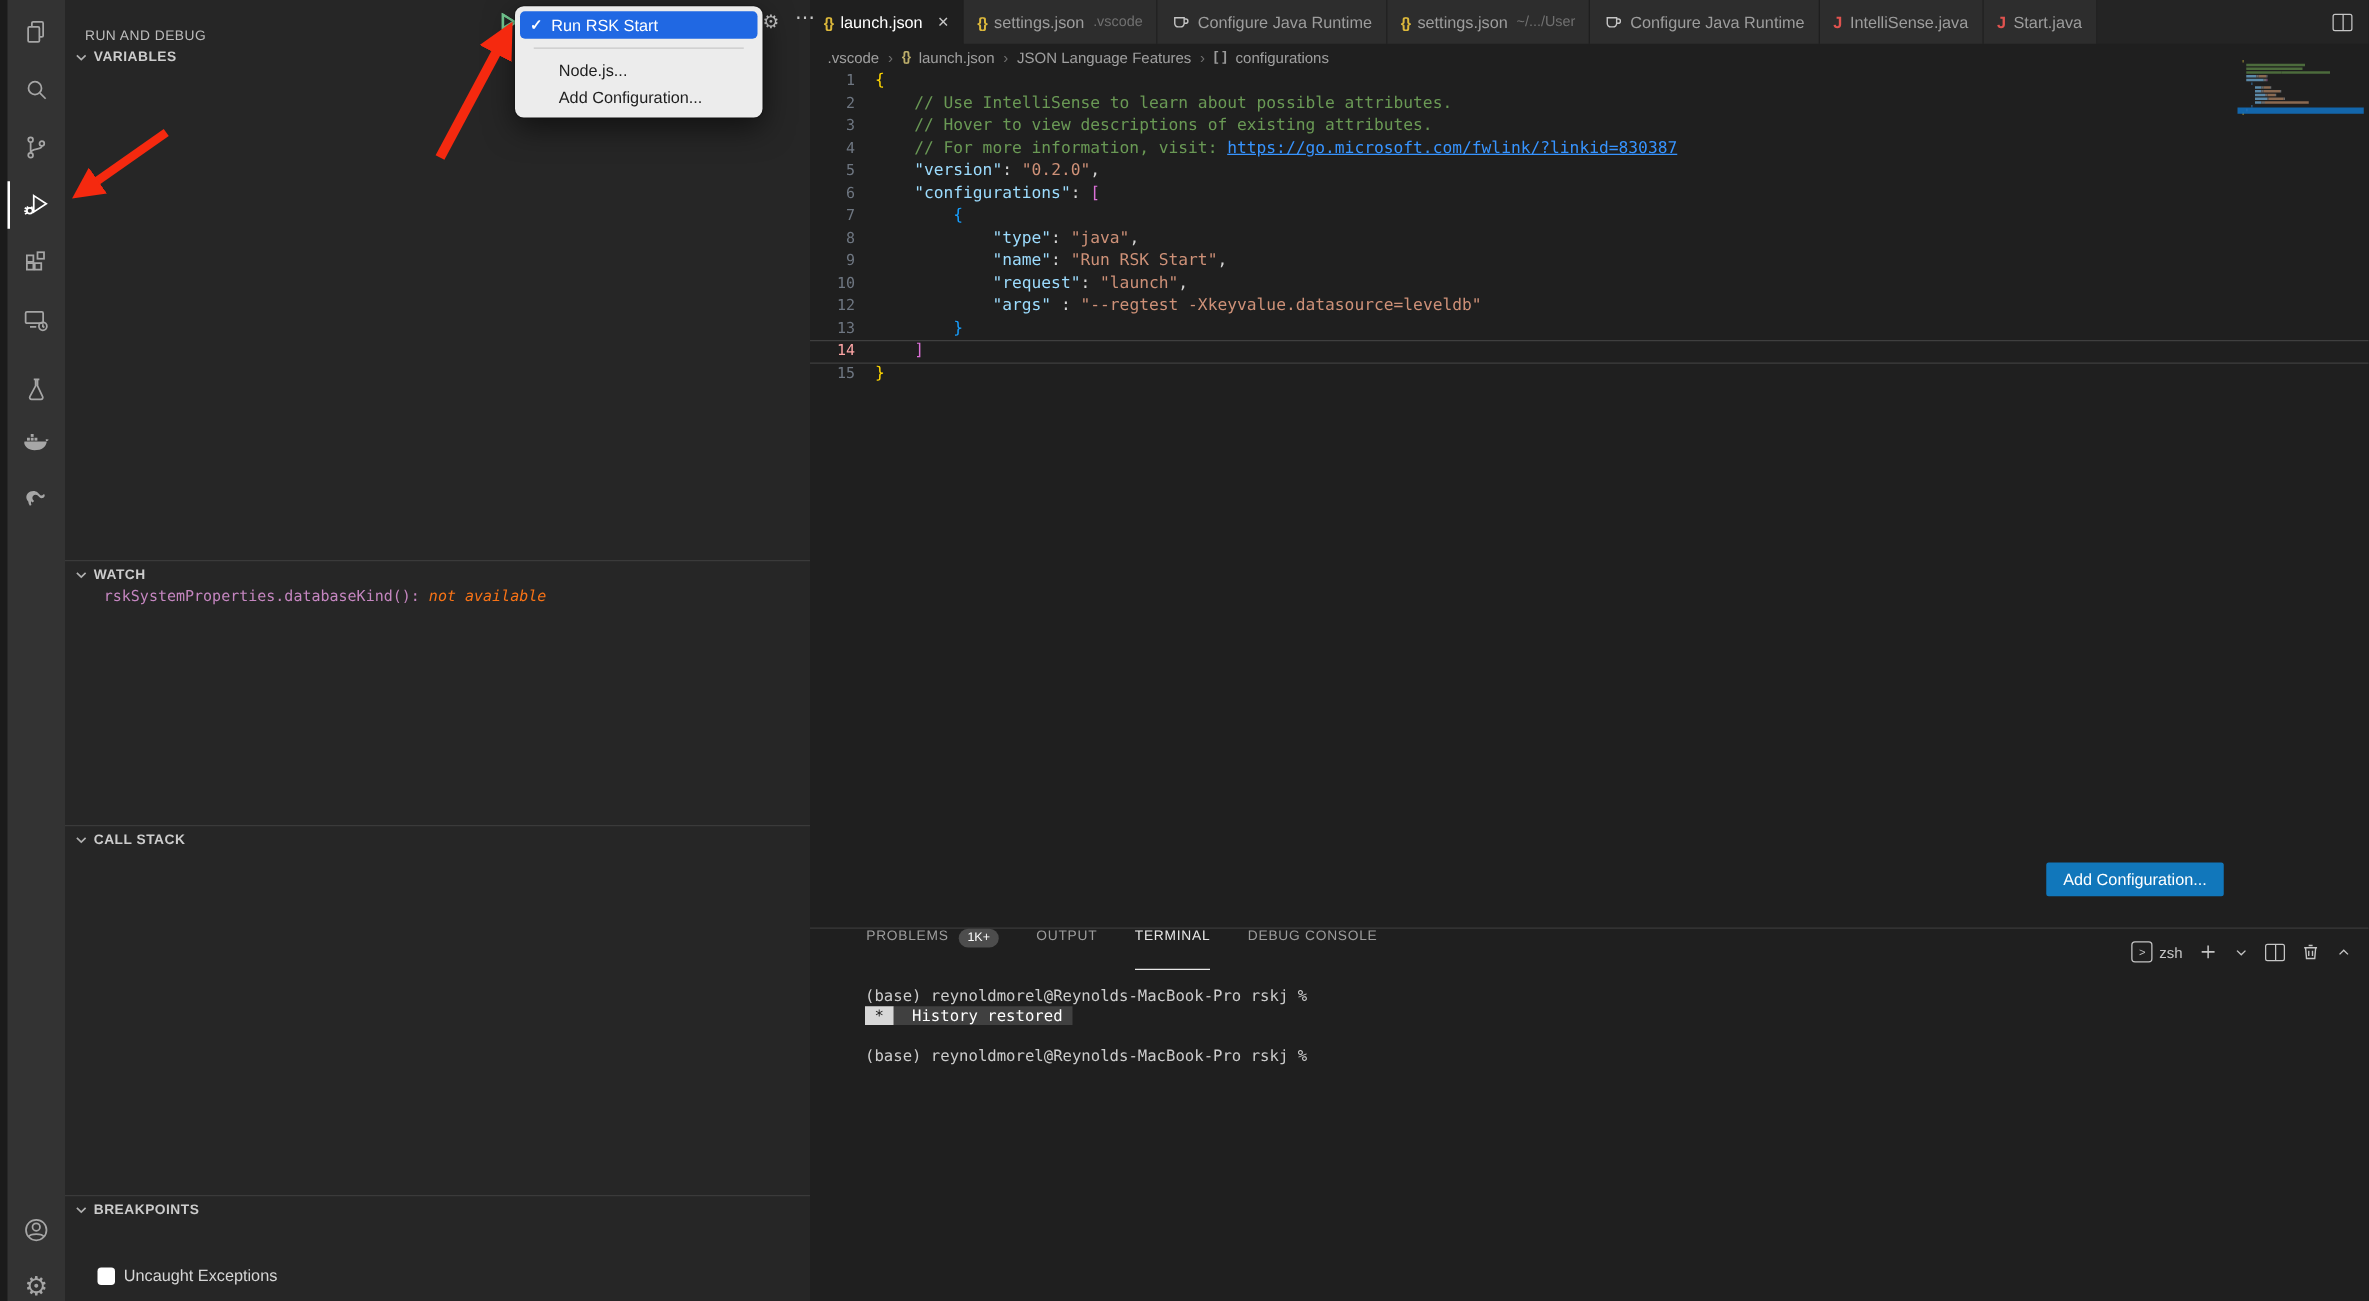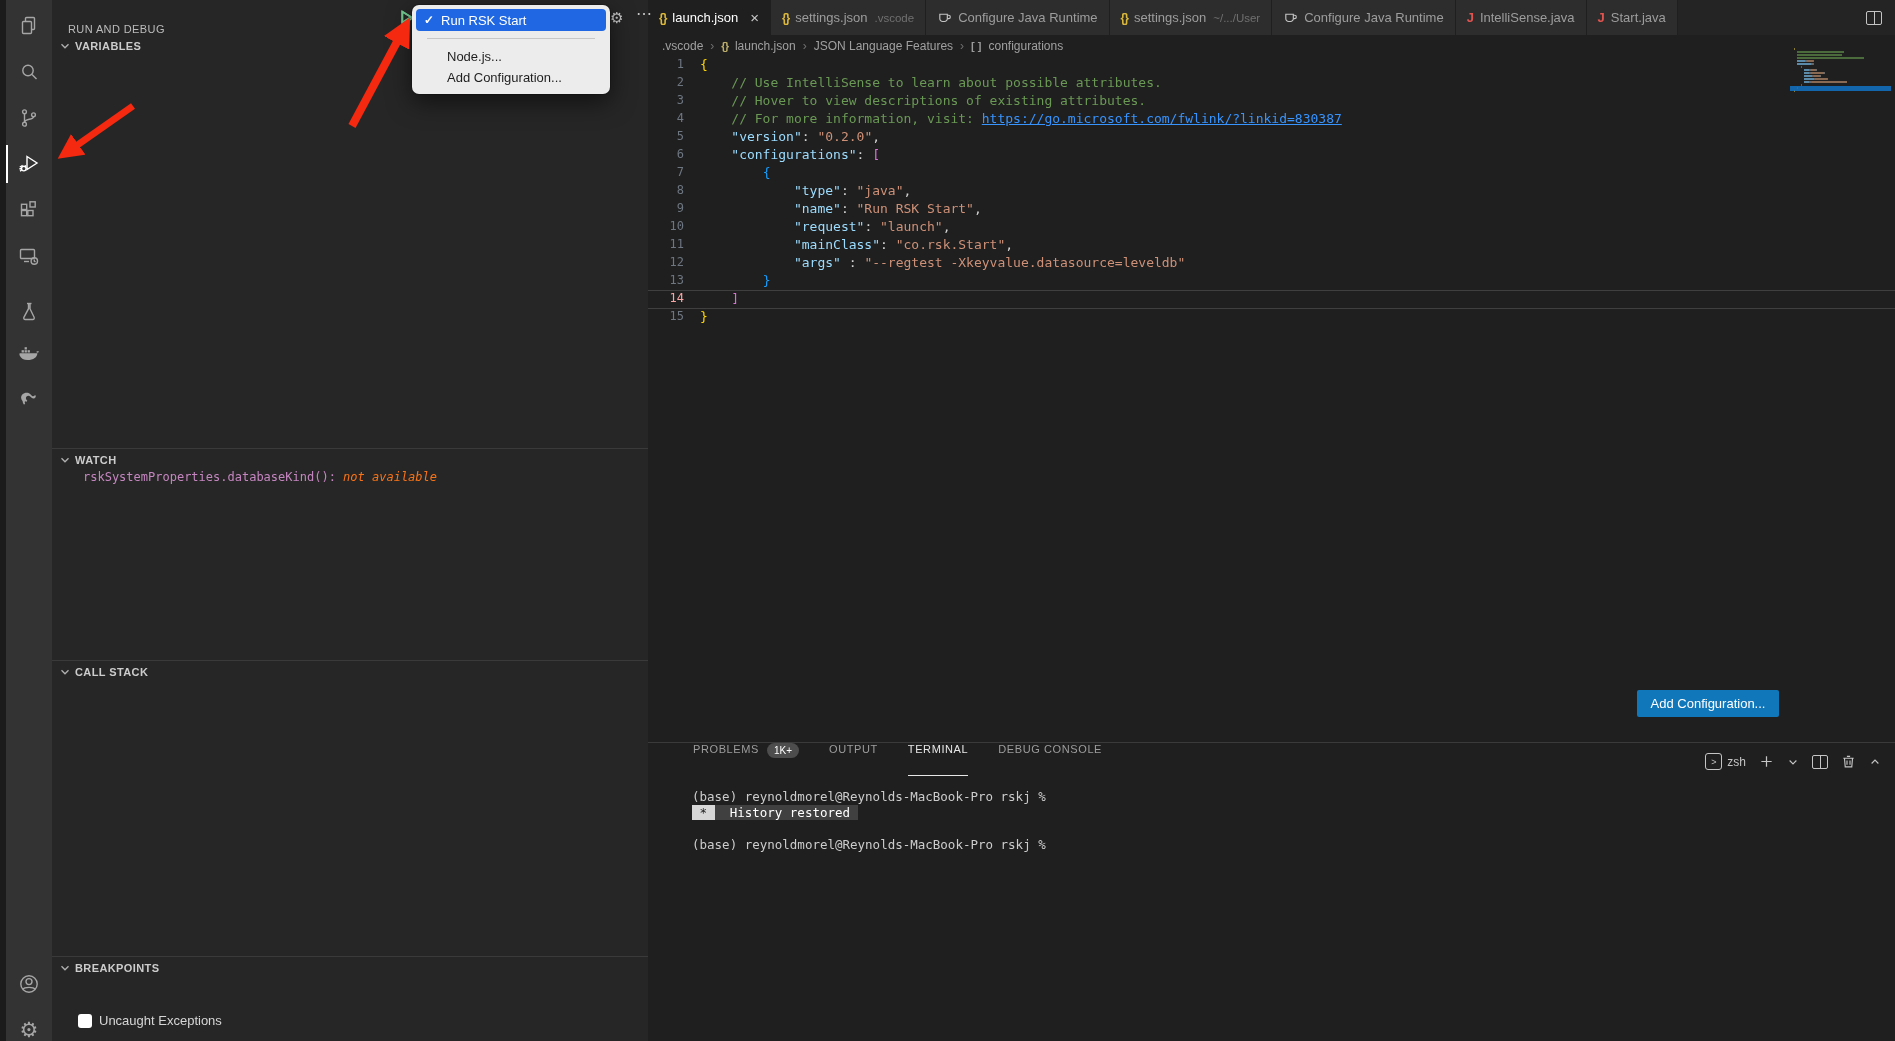--- a/index.html
+++ b/index.html
@@ -355,24 +355,20 @@
         </div>
         <div class="code-line">
           <div class="ln">9</div>
           <div class="lt"><span class="tk-fg">            </span><span class="tk-key">"name"</span><span class="tk-fg">: </span><span class="tk-str">"Run RSK Start"</span><span class="tk-fg">,</span></div>
         </div>
         <div class="code-line">
           <div class="ln">10</div>
           <div class="lt"><span class="tk-fg">            </span><span class="tk-key">"request"</span><span class="tk-fg">: </span><span class="tk-str">"launch"</span><span class="tk-fg">,</span></div>
         </div>
         <div class="code-line">
-          <div class="ln">11</div>
-          <div class="lt"><span class="tk-fg">            </span><span class="tk-key">"mainClass"</span><span class="tk-fg">: </span><span class="tk-str">"co.rsk.Start"</span><span class="tk-fg">,</span></div>
-        </div>
-        <div class="code-line">
           <div class="ln">12</div>
           <div class="lt"><span class="tk-fg">            </span><span class="tk-key">"args"</span><span class="tk-fg"> : </span><span class="tk-str">"--regtest -Xkeyvalue.datasource=leveldb"</span></div>
         </div>
         <div class="code-line">
           <div class="ln">13</div>
           <div class="lt"><span class="tk-fg">        </span><span class="tk-b3">}</span></div>
         </div>
         <div class="code-line current">
           <div class="ln">14</div>
           <div class="lt"><span class="tk-fg">    </span><span class="tk-b2">]</span></div>

